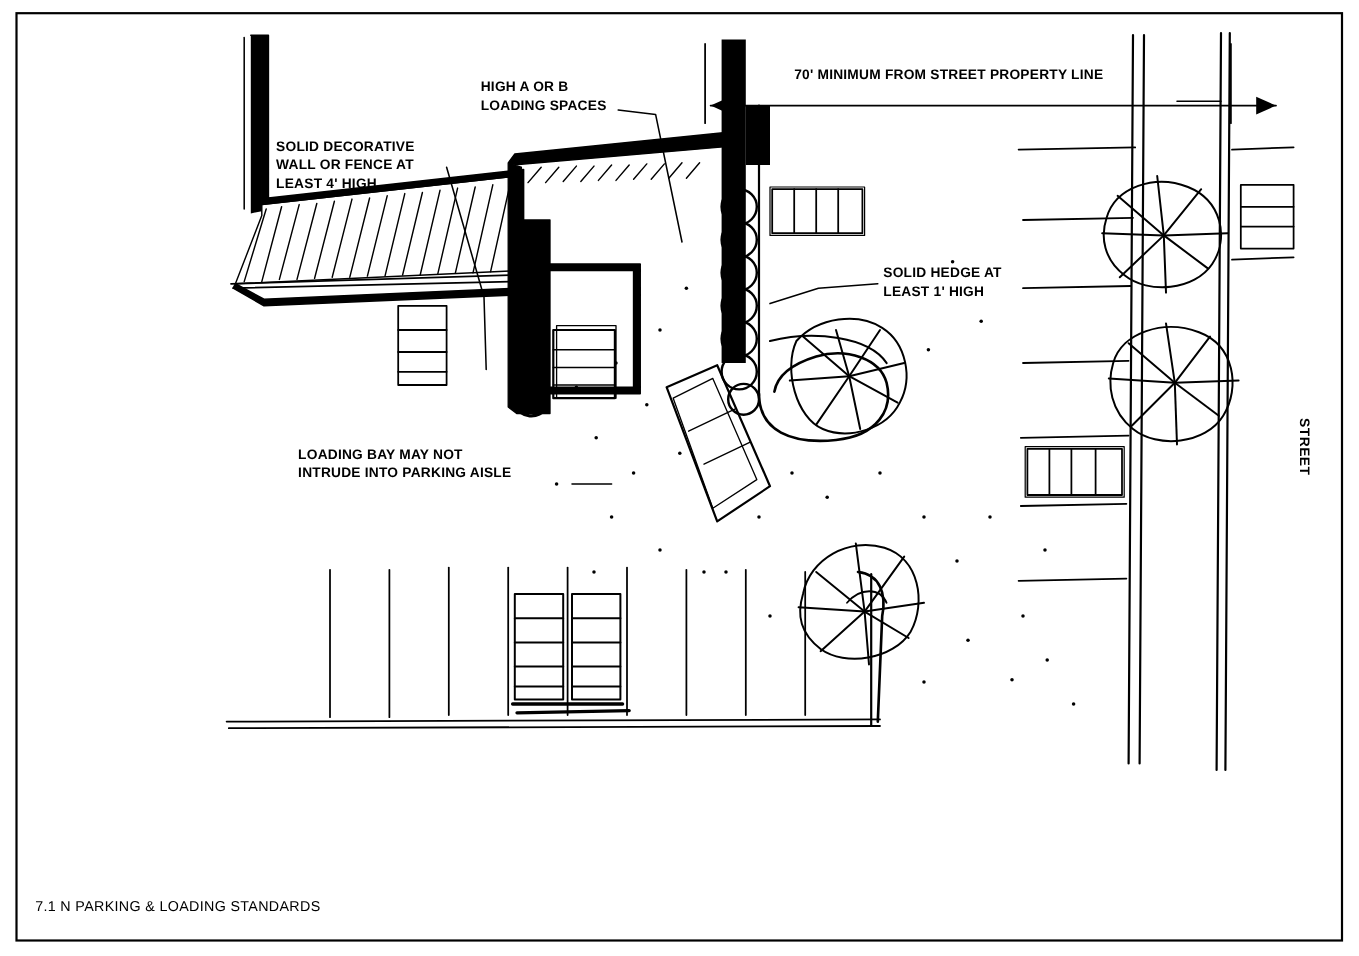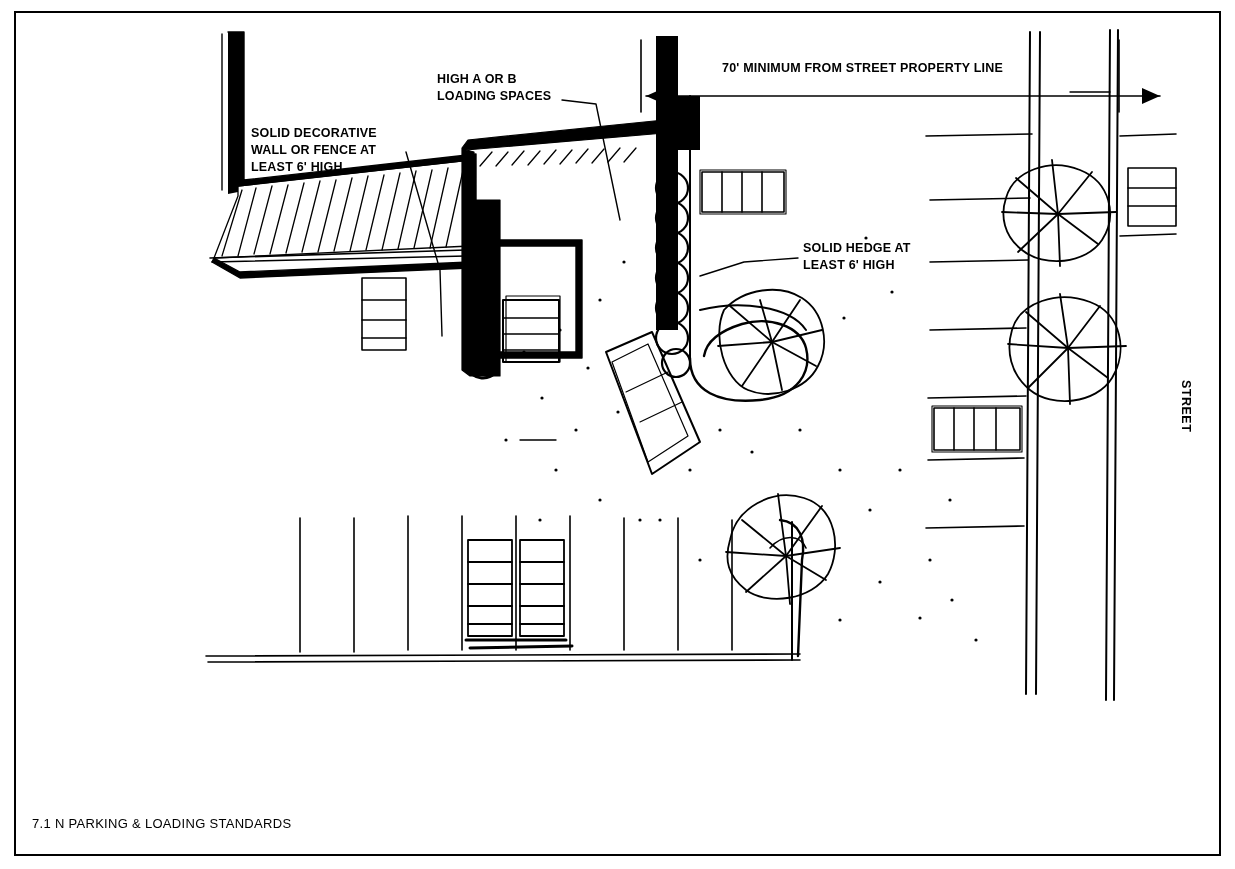--- a/index.html
+++ b/index.html
@@ -361,23 +361,25 @@
     </g>
   </svg>
 
   <div class="callout" id="c-top-dim">70' MINIMUM FROM STREET PROPERTY LINE</div>
 
   <div class="callout" id="c-type-ab">HIGH A OR B
 LOADING SPACES</div>
 
   <div class="callout" id="c-solid-wall">SOLID DECORATIVE
 WALL OR FENCE AT
-LEAST 6' HIGH</div>
+LEAST 4' HIGH</div>
 
   <div class="callout" id="c-solid-hedge">SOLID HEDGE AT
-LEAST 6' HIGH</div>
-
+LEAST 1' HIGH</div>
+
+  <div class="callout" id="c-loading-bay">LOADING BAY MAY NOT
+INTRUDE INTO PARKING AISLE</div>
 
   <div class="vlabel" id="c-street">STREET</div>
 
   <div class="caption">7.1 N PARKING &amp; LOADING STANDARDS</div>
 
 </div>
 
 </body></html>

